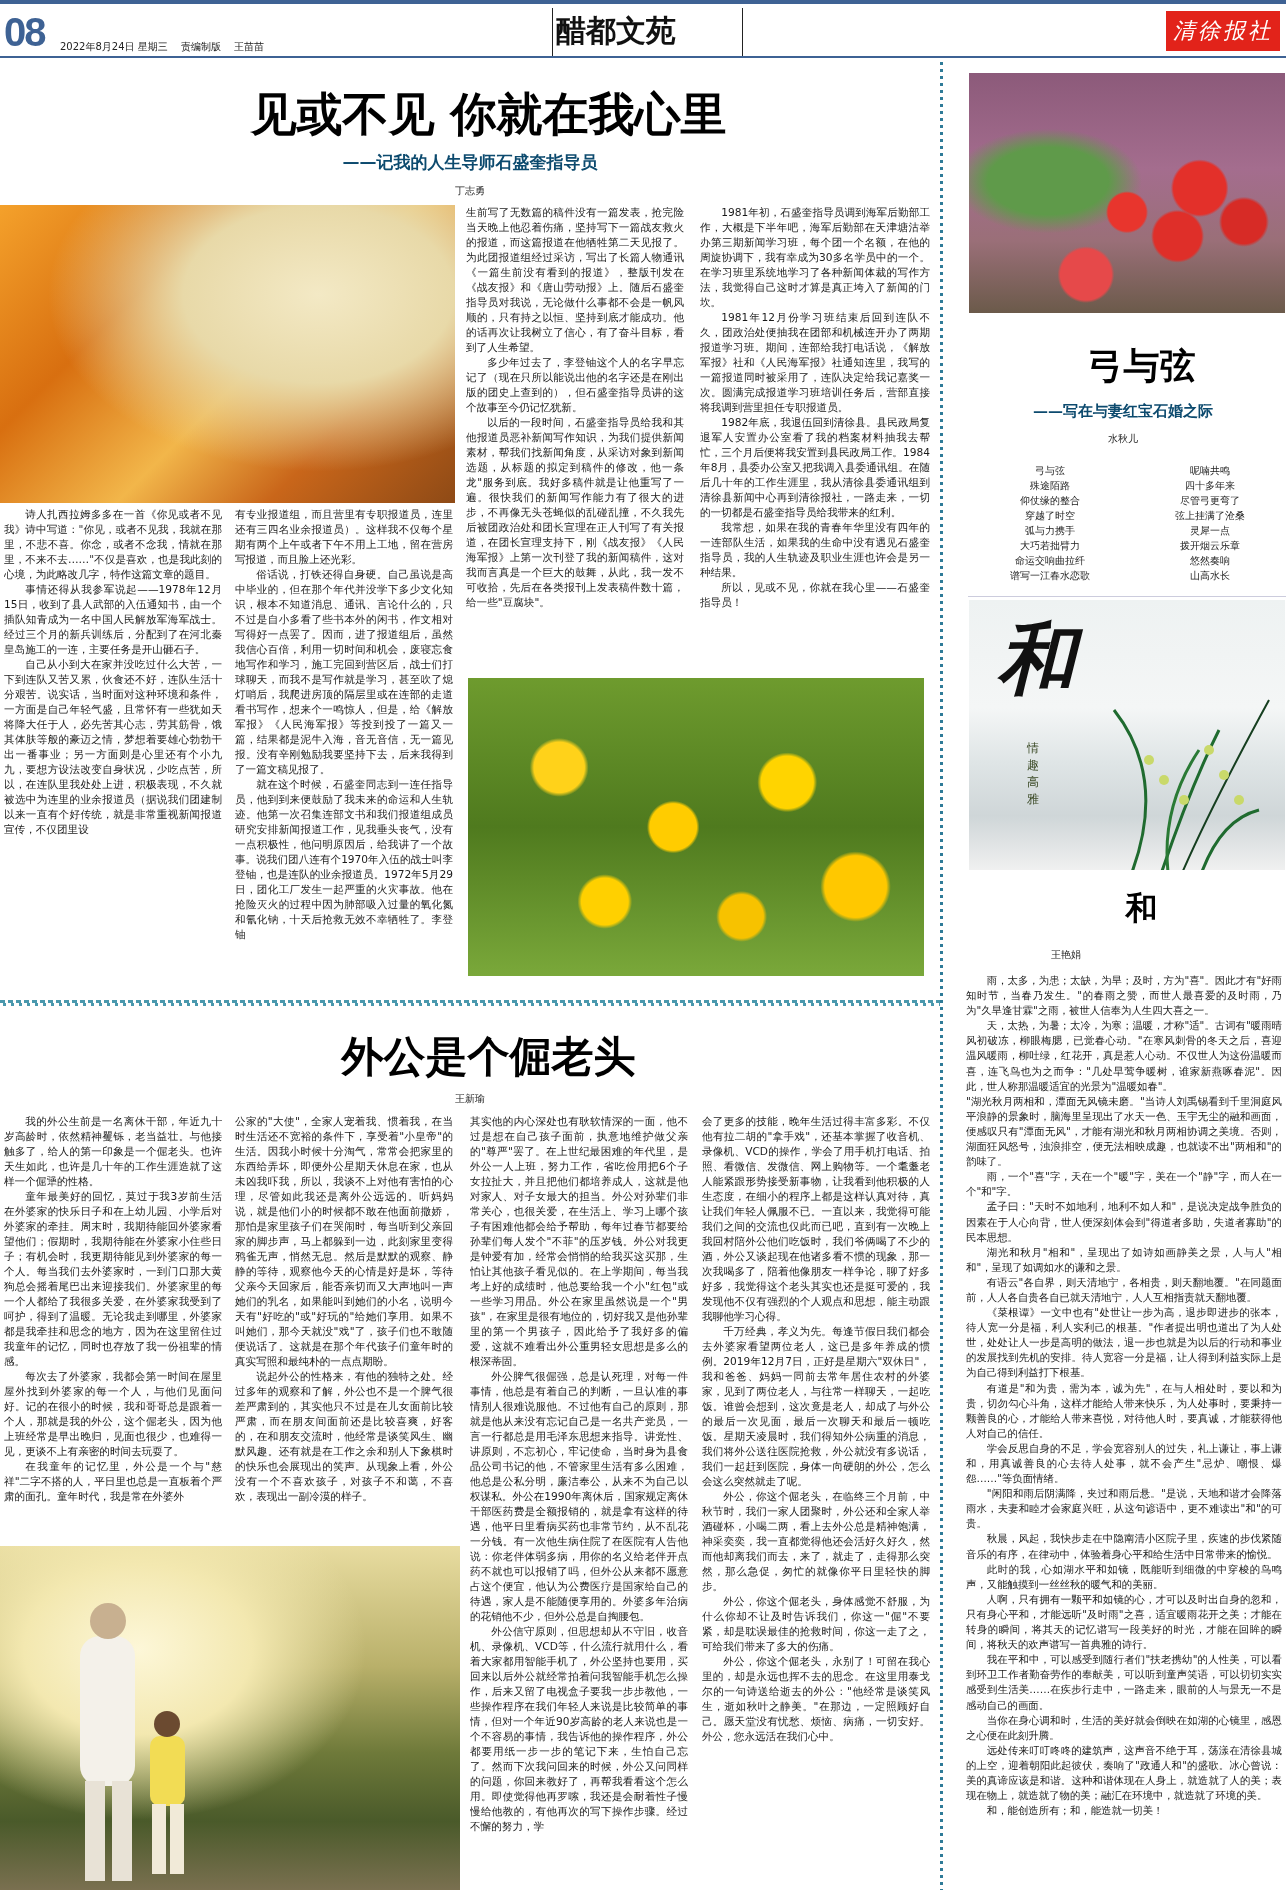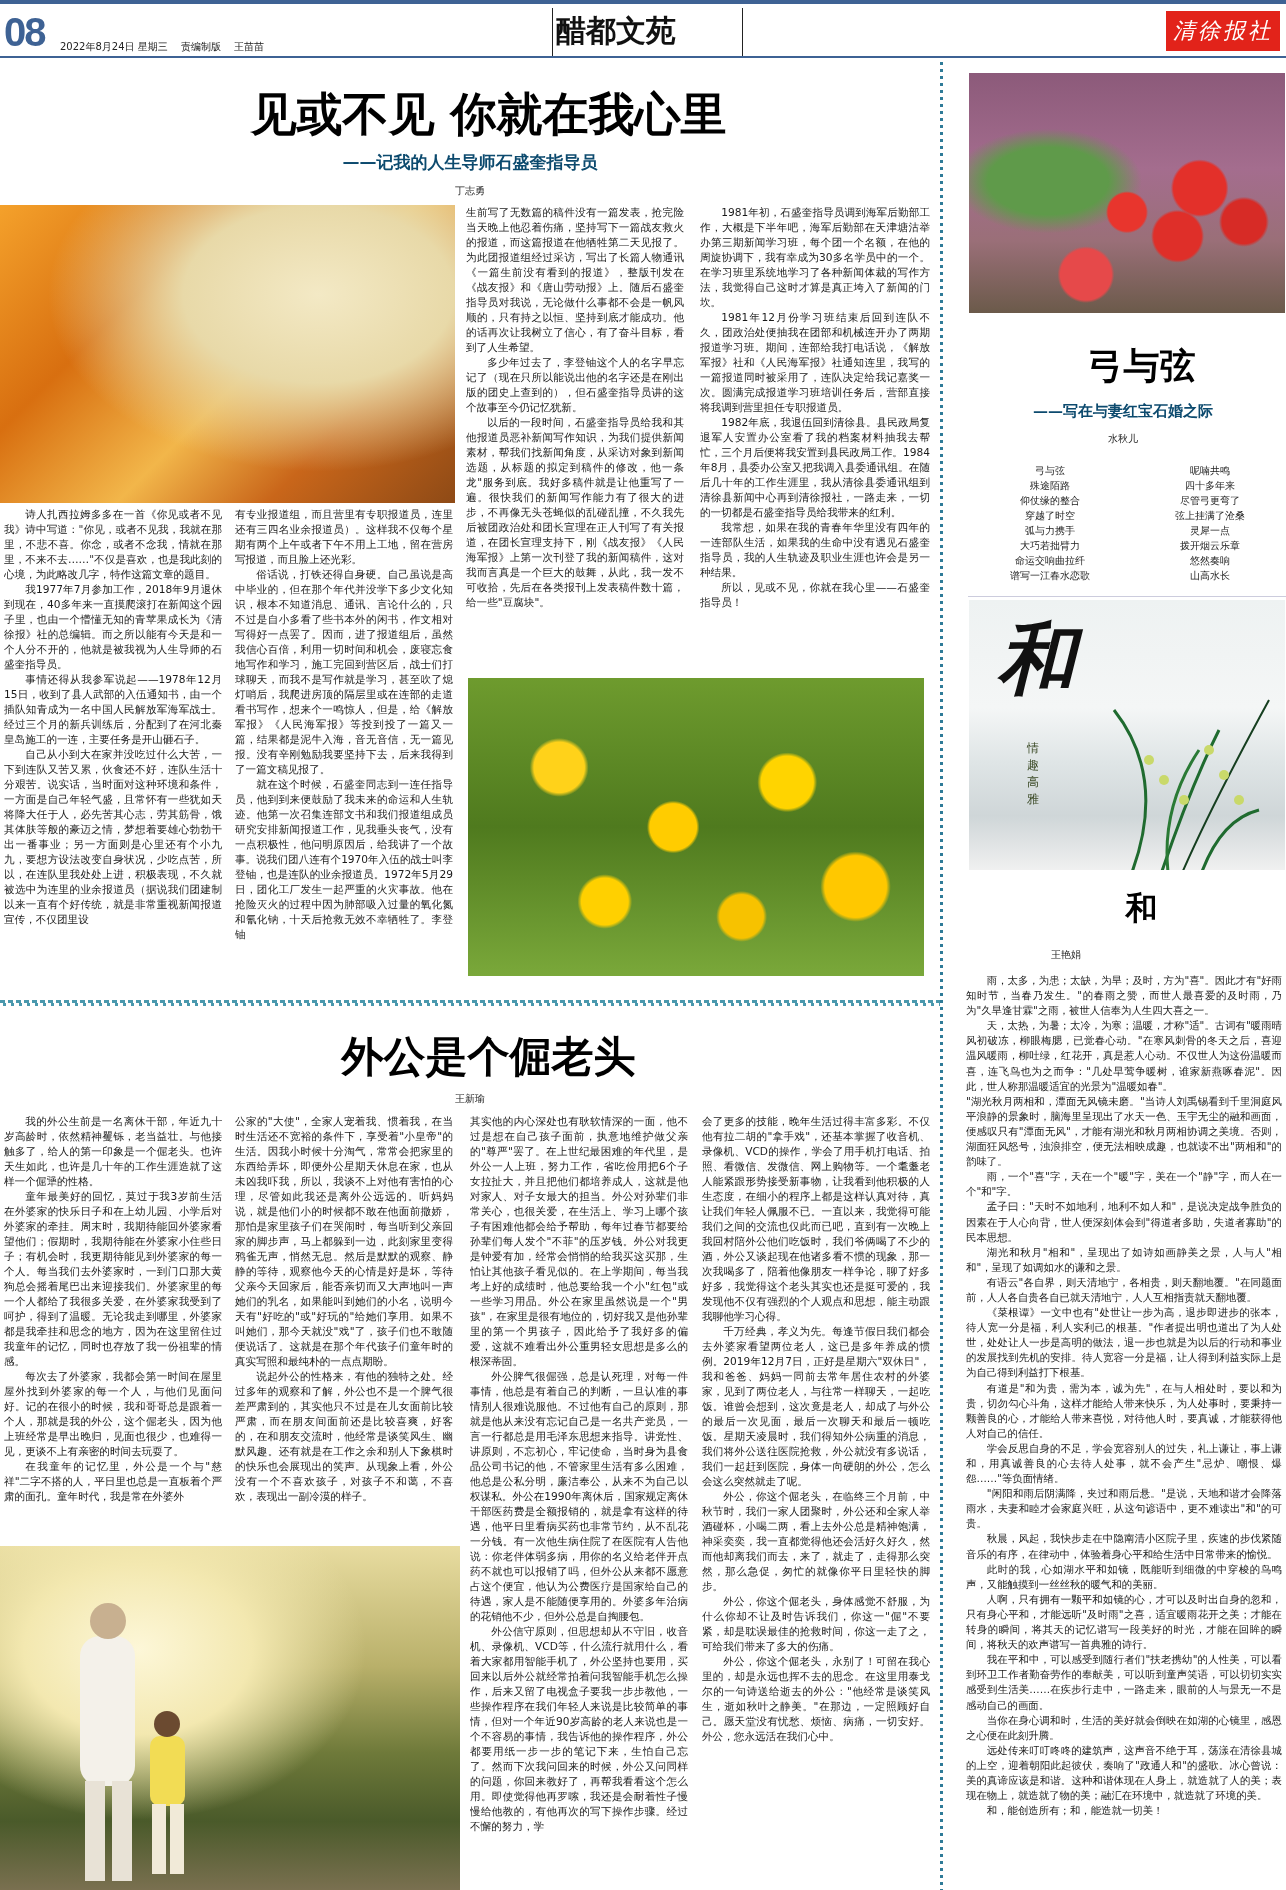--- a/index.html
+++ b/index.html
@@ -59,21 +59,20 @@
 <div class="dotted-h" style="left:0; top:1000px; width:940px;"></div>
 
 <div class="headline" style="left:0; top:84px; width:940px; font-size:46px; line-height:60px;">见或不见  你就在我心里</div>
 <div class="subhead" style="left:0; top:150px; width:940px; font-size:17px; line-height:24px;">——记我的人生导师石盛奎指导员</div>
 <div class="byline" style="left:0; top:184px; width:940px;">丁志勇</div>
 
 <div class="img img-leaves" style="left:0; top:205px; width:455px; height:298px;"></div>
 
 <div class="col serif" style="left:4px; top:507px; width:218px; height:490px;">
   <p>诗人扎西拉姆多多在一首《你见或者不见我》诗中写道："你见，或者不见我，我就在那里，不悲不喜。你念，或者不念我，情就在那里，不来不去……"不仅是喜欢，也是我此刻的心境，为此略改几字，特作这篇文章的题目。</p>
-  <p style="font-family:'DejaVu Sans',sans-serif">我1977年7月参加工作，2018年9月退休到现在，40多年来一直摸爬滚打在新闻这个园子里，也由一个懵懂无知的青苹果成长为《清徐报》社的总编辑。而之所以能有今天是和一个人分不开的，他就是被我视为人生导师的石盛奎指导员。</p>
   <p style="font-family:'DejaVu Sans',sans-serif">事情还得从我参军说起——1978年12月15日，收到了县人武部的入伍通知书，由一个插队知青成为一名中国人民解放军海军战士。经过三个月的新兵训练后，分配到了在河北秦皇岛施工的一连，主要任务是开山砸石子。</p>
   <p style="font-family:'DejaVu Sans',sans-serif">自己从小到大在家并没吃过什么大苦，一下到连队又苦又累，伙食还不好，连队生活十分艰苦。说实话，当时面对这种环境和条件，一方面是自己年轻气盛，且常怀有一些犹如天将降大任于人，必先苦其心志，劳其筋骨，饿其体肤等般的豪迈之情，梦想着要雄心勃勃干出一番事业；另一方面则是心里还有个小九九，要想方设法改变自身状况，少吃点苦，所以，在连队里我处处上进，积极表现，不久就被选中为连里的业余报道员（据说我们团建制以来一直有个好传统，就是非常重视新闻报道宣传，不仅团里设</p>
 </div>
 <div class="col" style="left:235px; top:507px; width:218px; height:490px;">
   <p class="noind">有专业报道组，而且营里有专职报道员，连里还有三四名业余报道员）。这样我不仅每个星期有两个上午或者下午不用上工地，留在营房写报道，而且脸上还光彩。</p>
   <p>俗话说，打铁还得自身硬。自己虽说是高中毕业的，但在那个年代并没学下多少文化知识，根本不知道消息、通讯、言论什么的，只不过是自小多看了些书本外的闲书，作文相对写得好一点罢了。因而，进了报道组后，虽然我信心百倍，利用一切时间和机会，废寝忘食地写作和学习，施工完回到营区后，战士们打球聊天，而我不是写作就是学习，甚至吹了熄灯哨后，我爬进房顶的隔层里或在连部的走道看书写作，想来个一鸣惊人，但是，给《解放军报》《人民海军报》等投到投了一篇又一篇，结果都是泥牛入海，音无音信，无一篇见报。没有辛刚勉励我要坚持下去，后来我得到了一篇文稿见报了。</p>
   <p>就在这个时候，石盛奎同志到一连任指导员，他到到来便鼓励了我未来的命运和人生轨迹。他第一次召集连部文书和我们报道组成员研究安排新闻报道工作，见我垂头丧气，没有一点积极性，他问明原因后，给我讲了一个故事。说我们团八连有个1970年入伍的战士叫李登铀，也是连队的业余报道员。1972年5月29日，团化工厂发生一起严重的火灾事故。他在抢险灭火的过程中因为肺部吸入过量的氧化氮和氰化钠，十天后抢救无效不幸牺牲了。李登铀</p>
 </div>
 <div class="col" style="left:466px; top:205px; width:218px; height:468px;">
   <p class="noind">生前写了无数篇的稿件没有一篇发表，抢完险当天晚上他忍着伤痛，坚持写下一篇战友救火的报道，而这篇报道在他牺牲第二天见报了。为此团报道组经过采访，写出了长篇人物通讯《一篇生前没有看到的报道》，整版刊发在《战友报》和《唐山劳动报》上。随后石盛奎指导员对我说，无论做什么事都不会是一帆风顺的，只有持之以恒、坚持到底才能成功。他的话再次让我树立了信心，有了奋斗目标，看到了人生希望。</p>

